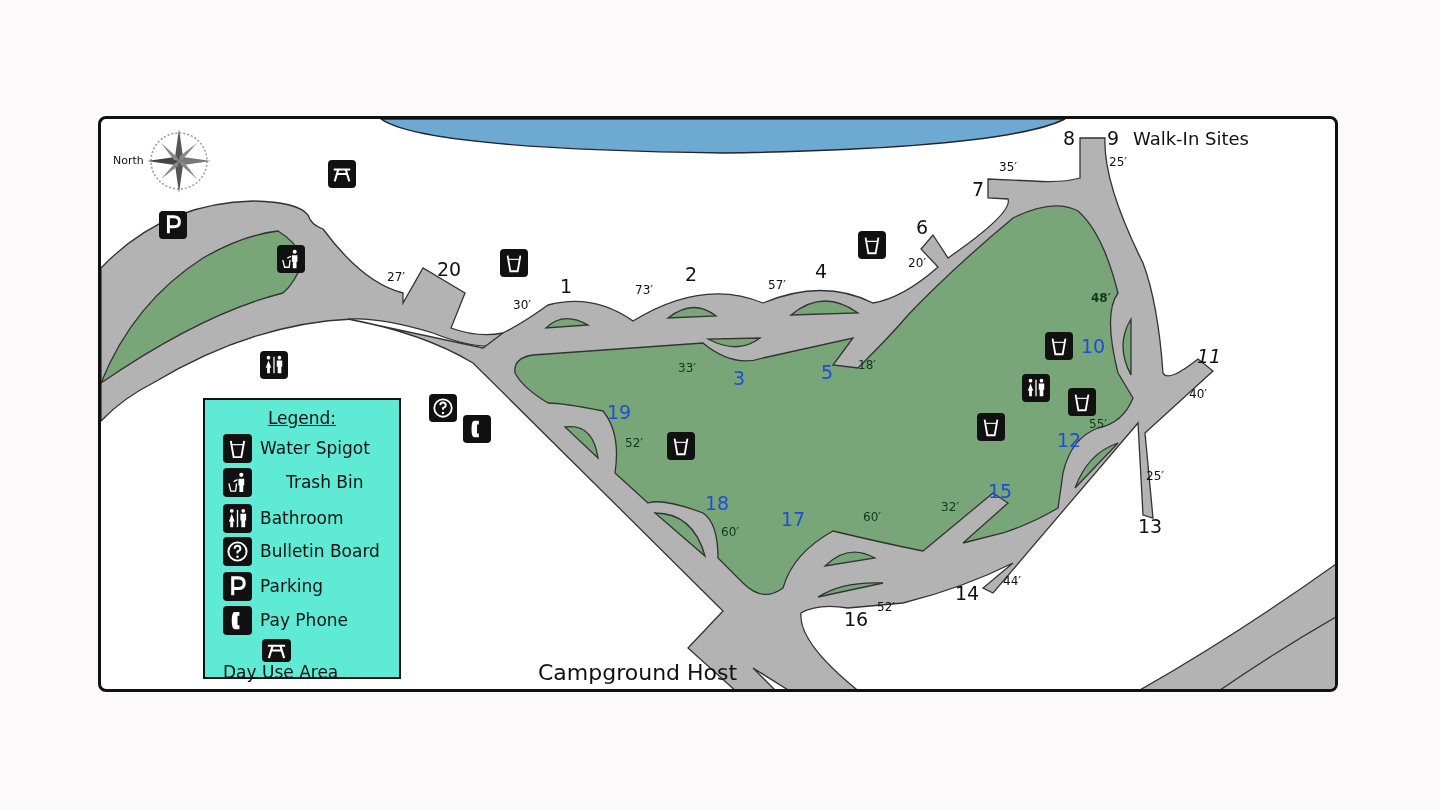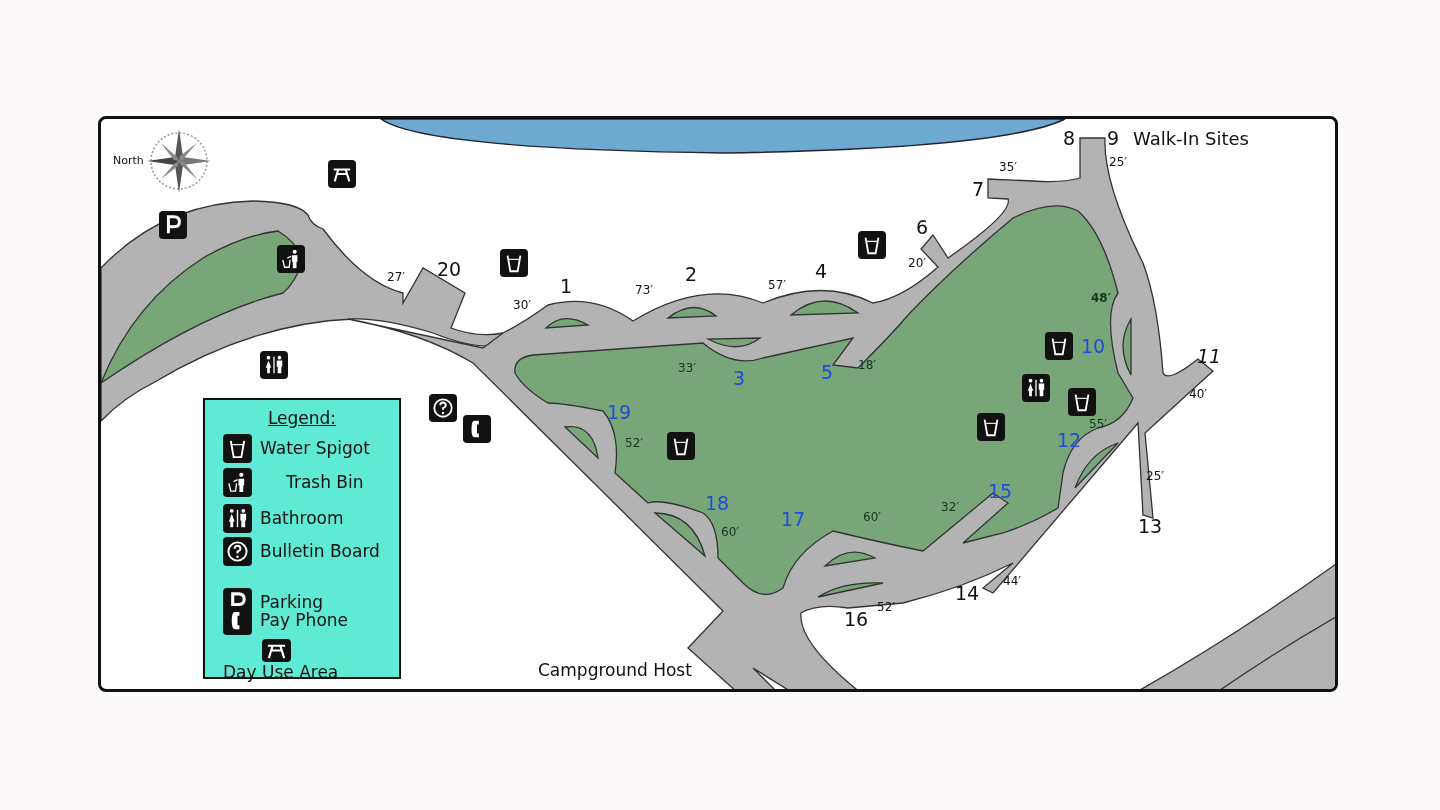--- a/index.html
+++ b/index.html
@@ -14,21 +14,21 @@
   #map-svg { position: absolute; left: -98px; top: -116px; width: 1440px; height: 810px; }
   .road { fill: #b3b3b3; stroke: #333; stroke-width: 1.3; }
   .grass { fill: #78a679; stroke: #333; stroke-width: 1.3; }
   .lake { fill: #6ea9d2; stroke: #223; stroke-width: 1.5; }
   .lbl { position: absolute; color: #111; white-space: nowrap; line-height: 1; }
   .site-num { font-size: 19px; }
   .site-num.on-grass { color: #1d4ed8; }
   .len { font-size: 12px; }
   .len.on-grass { color: #12381a; }
   .walkin { font-size: 18px; }
-  .host { font-size: 17px; }
+  .host { font-size: 22px; }
   .north { font-size: 11px; }
   .icon {
     position: absolute; width: 28px; height: 28px; background: #111; border-radius: 4px;
     display: flex; align-items: center; justify-content: center;
   }
   .icon svg { width: 22px; height: 22px; }
   #legend {
     position: absolute; left: 203px; top: 398px; width: 198px; height: 281px;
     box-sizing: border-box; border: 2px solid #111; background: #5eead4;
   }
@@ -273,21 +273,21 @@
   <div class="legend-row" style="top:136px;">
     <div class="licon">
       <svg viewBox="0 0 24 24">
           <circle cx="12" cy="12" r="9.5" stroke="#fff" stroke-width="2" fill="none"></circle>
           <path d="M9,9 Q9,6 12,6 Q15,6 15,9 Q15,11 12,12 V14" stroke="#fff" stroke-width="2" fill="none"></path>
           <circle cx="12" cy="17.5" r="1.3" fill="#fff"></circle>
         </svg>
     </div>
     <span class="txt">Bulletin Board</span>
   </div>
-  <div class="legend-row" style="top:187px;">
+  <div class="legend-row" style="top:171px;">
     <div class="licon">
       <svg viewBox="0 0 24 24">
           <path d="M7,21 V3 H13 Q19,3 19,8.5 Q19,14 13,14 H7" stroke="#fff" stroke-width="3.2" fill="none"></path>
         </svg>
     </div>
     <span class="txt">Parking</span>
   </div>
   <div class="legend-row" style="top:205px;">
     <div class="licon">
       <svg viewBox="0 0 24 24">

